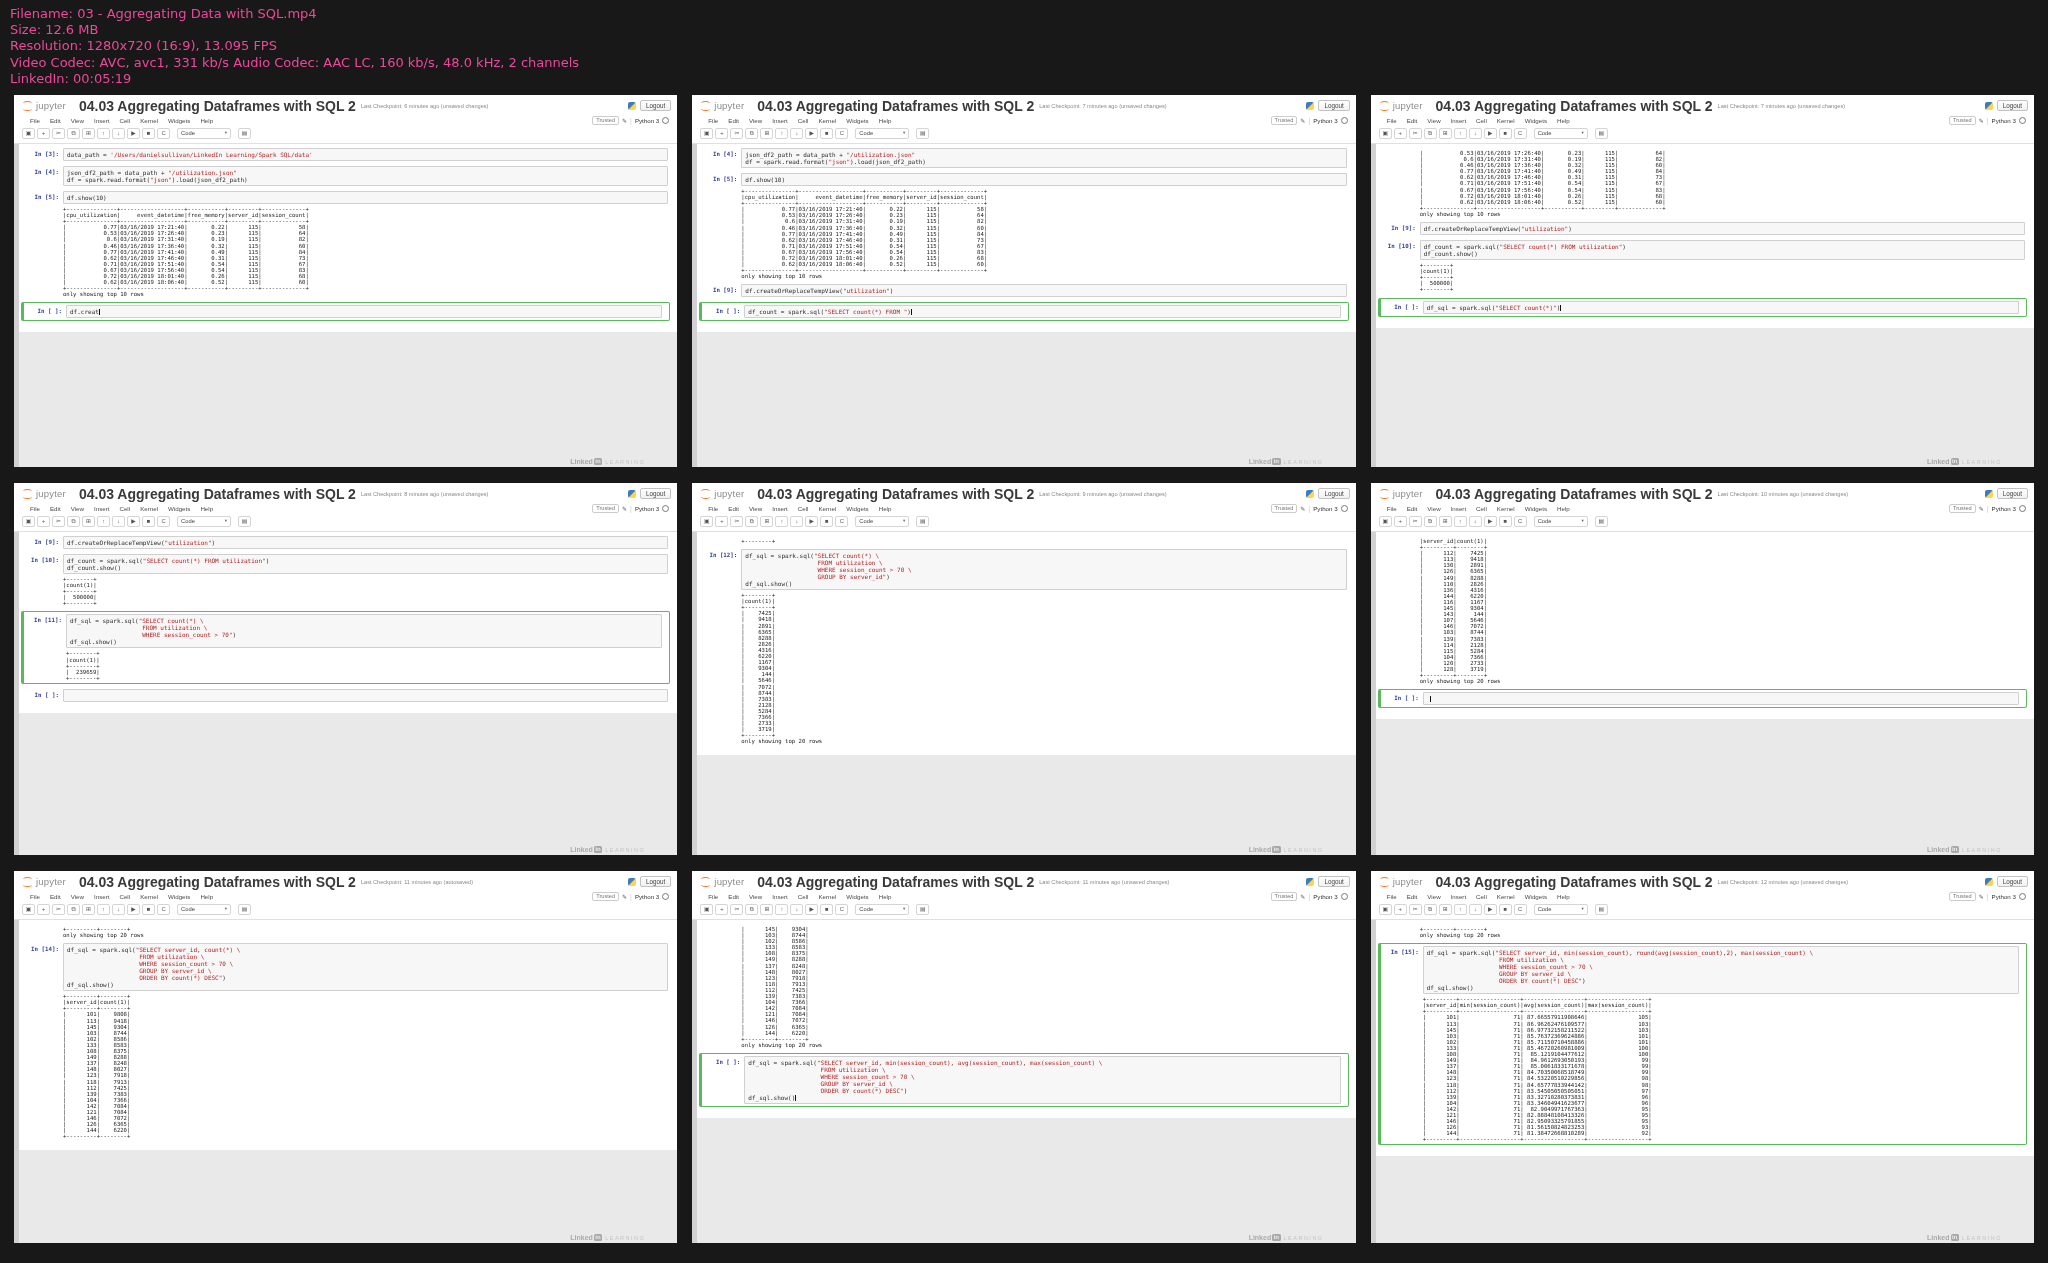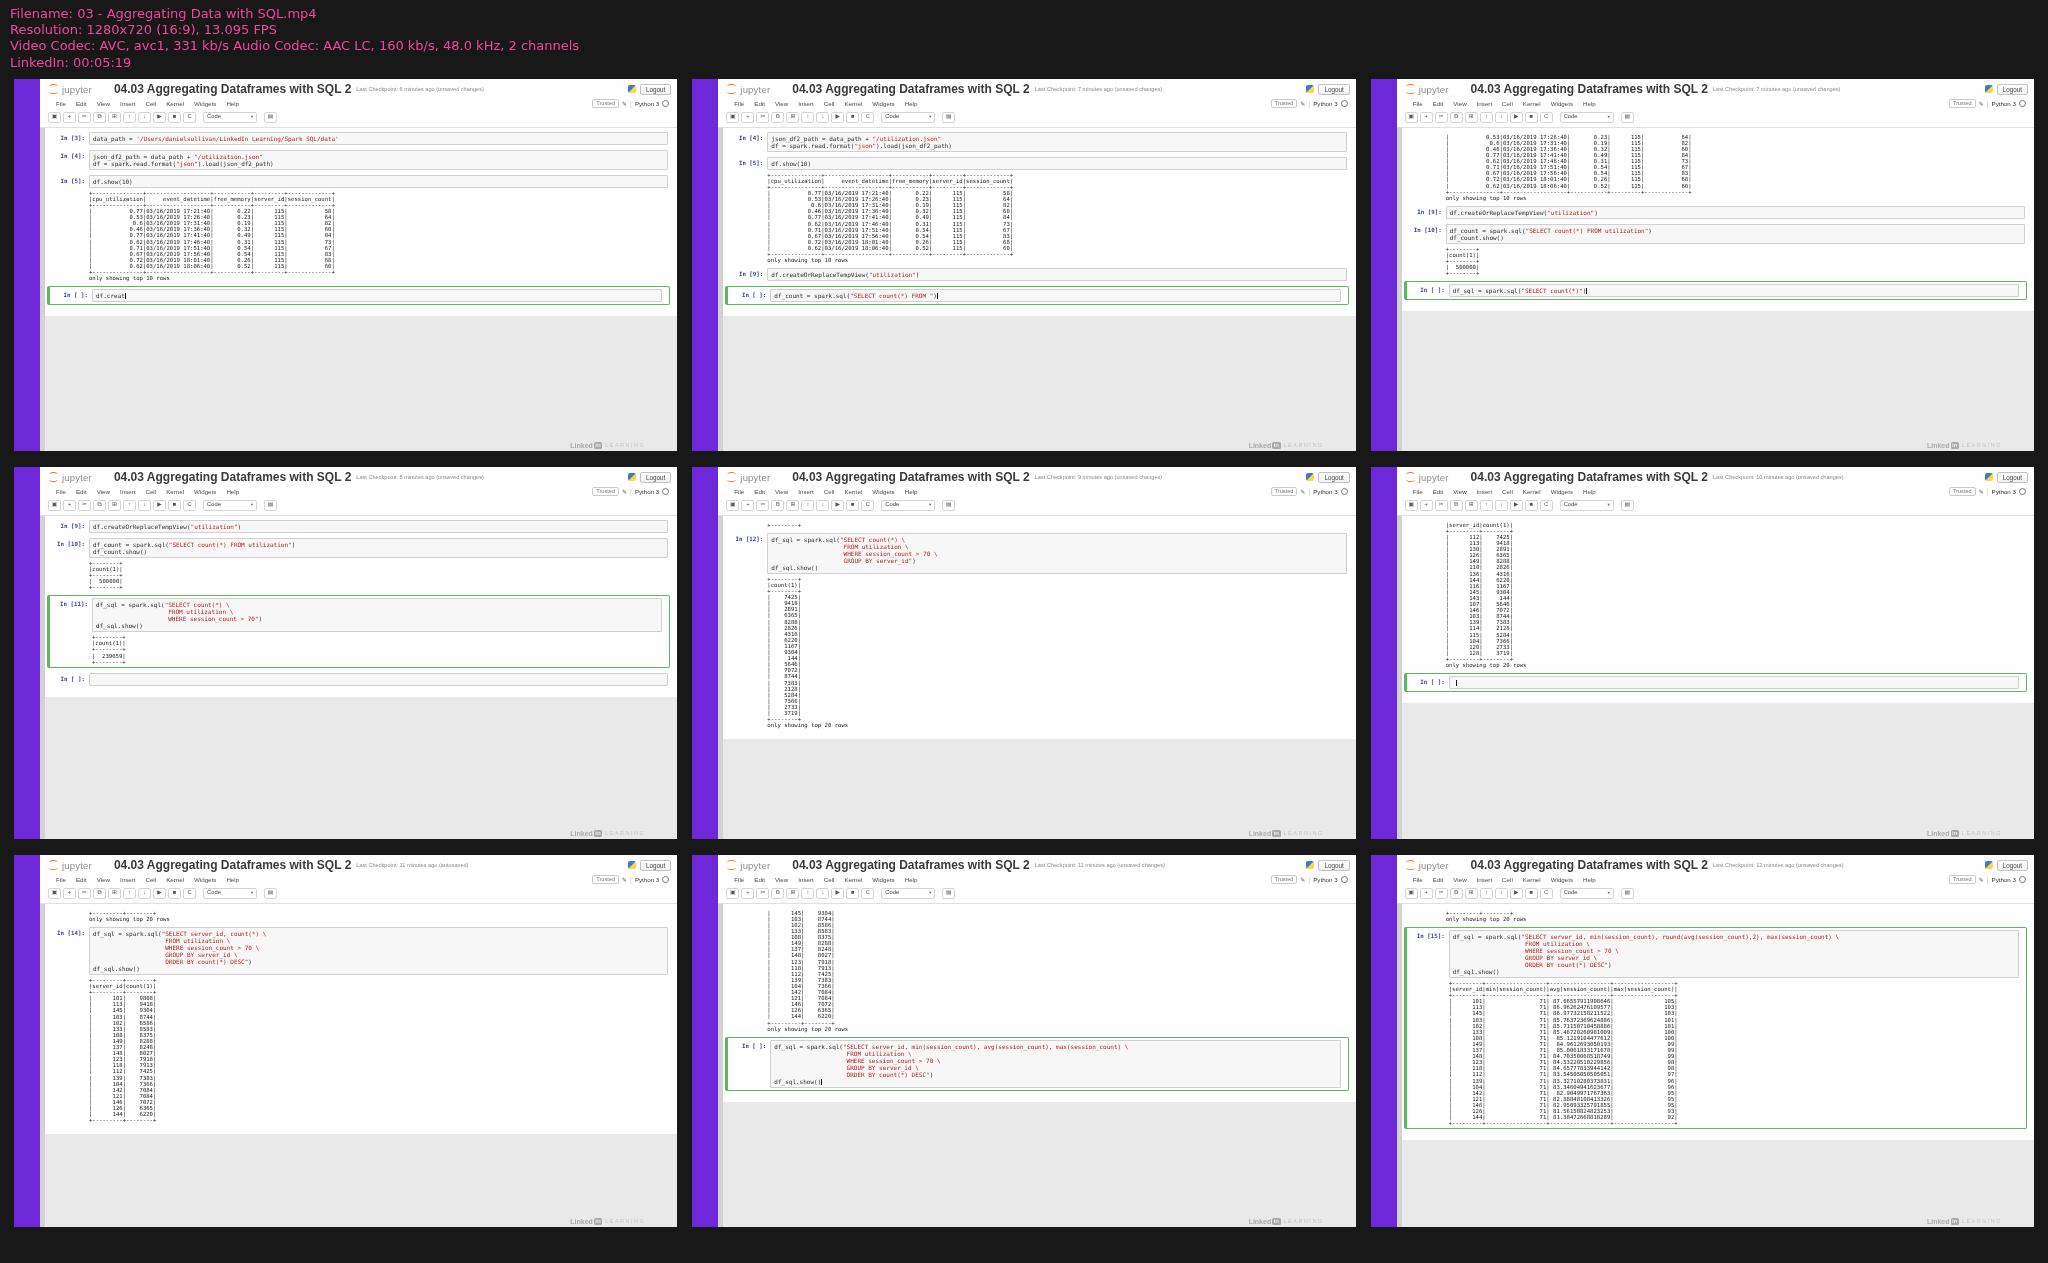--- a/index.html
+++ b/index.html
@@ -4,30 +4,30 @@
 <style>
   html,body{margin:0;padding:0;background:#181818;width:2048px;height:1263px;overflow:hidden;}
   body{font-family:"DejaVu Sans",sans-serif;}
 
   
   .meta{padding:6px 10px 4px 10px;}
   .meta div{color:#ec4899;font-size:13px;line-height:16.2px;white-space:pre;}
 
   
   .grid{display:grid;grid-template-columns:repeat(3,1fr);gap:16px 15px;padding:4px 14px 10px 14px;}
-  .frame{height:372px;background:#6d28d9;position:relative;overflow:hidden;font-family:"Liberation Sans",sans-serif;padding-left:26px;}
+  .frame{height:372px;background:#d946ef;position:relative;overflow:hidden;font-family:"Liberation Sans",sans-serif;}
 
   
   .nb-top{background:#fff;display:flex;align-items:center;padding:3px 6px 1px 7px;height:15px;}
   .jlogo{position:relative;width:12px;height:10px;margin-right:3px;flex:0 0 auto;}
   .jlogo::before,.jlogo::after{content:"";position:absolute;left:1px;width:9px;height:4px;border:1.6px solid #f37626;border-radius:50%;}
   .jlogo::before{top:0;border-bottom-color:transparent;border-left-color:transparent;border-right-color:transparent;}
   .jlogo::after{bottom:0;border-top-color:transparent;border-left-color:transparent;border-right-color:transparent;}
   .jlogo-text{font-size:9.5px;color:#8d8d8d;letter-spacing:.2px;}
-  .nb-title{font-size:12px;font-weight:bold;color:#3a3a3a;margin-left:22px;white-space:nowrap;}
+  .nb-title{font-size:14px;font-weight:bold;color:#3a3a3a;margin-left:13px;white-space:nowrap;}
   .nb-checkpoint{font-size:5.6px;color:#8a8a8a;margin-left:5px;white-space:nowrap;}
   .nb-top-right{margin-left:auto;display:flex;align-items:center;gap:4px;}
   .py-logo{width:8px;height:8px;border-radius:2px;background:linear-gradient(135deg,#3d7dbb 49%,#ffd34d 51%);}
   .logout{font-size:6.3px;color:#444;border:1px solid #c2c2c2;border-radius:2px;padding:1px 5px;background:linear-gradient(#fff,#f1f1f1);}
 
   .nb-menubar{background:#fff;display:flex;align-items:center;padding:1px 8px 1px 16px;height:10px;}
   .menu-items{display:flex;gap:10px;}
   .menu-item{font-size:6.2px;color:#4a4a4a;}
   .menu-right{margin-left:auto;display:flex;align-items:center;gap:3px;}
   .trusted{font-size:5.6px;color:#777;border:1px solid #ccc;border-radius:2px;padding:0 3px;line-height:7px;}
@@ -62,20 +62,21 @@
   .watermark{position:absolute;right:32px;bottom:8px;display:flex;align-items:center;gap:1px;opacity:.85;}
   .wm-1{font-size:7px;font-weight:bold;color:#9f9f9f;}
   .wm-in{font-size:6px;font-weight:bold;color:#ececec;background:#9f9f9f;border-radius:1.5px;padding:0 1.5px;line-height:7px;}
   .wm-2{font-size:5.5px;color:#bdbdbd;letter-spacing:1.5px;margin-left:2px;}
 </style>
 </head>
 <body>
 
 <div class="meta">
   <div>Filename: 03 - Aggregating Data with SQL.mp4</div>
+  <div>Size: 12.6 MB</div>
   <div>Resolution: 1280x720 (16:9), 13.095 FPS</div>
   <div>Video Codec: AVC, avc1, 331 kb/s Audio Codec: AAC LC, 160 kb/s, 48.0 kHz, 2 channels</div>
   <div>LinkedIn: 00:05:19</div>
 </div>
 
 <div class="grid">
   <div class="frame">
     <div class="nb-top">
       <span class="jlogo"></span>
       <span class="jlogo-text">jupyter</span>

